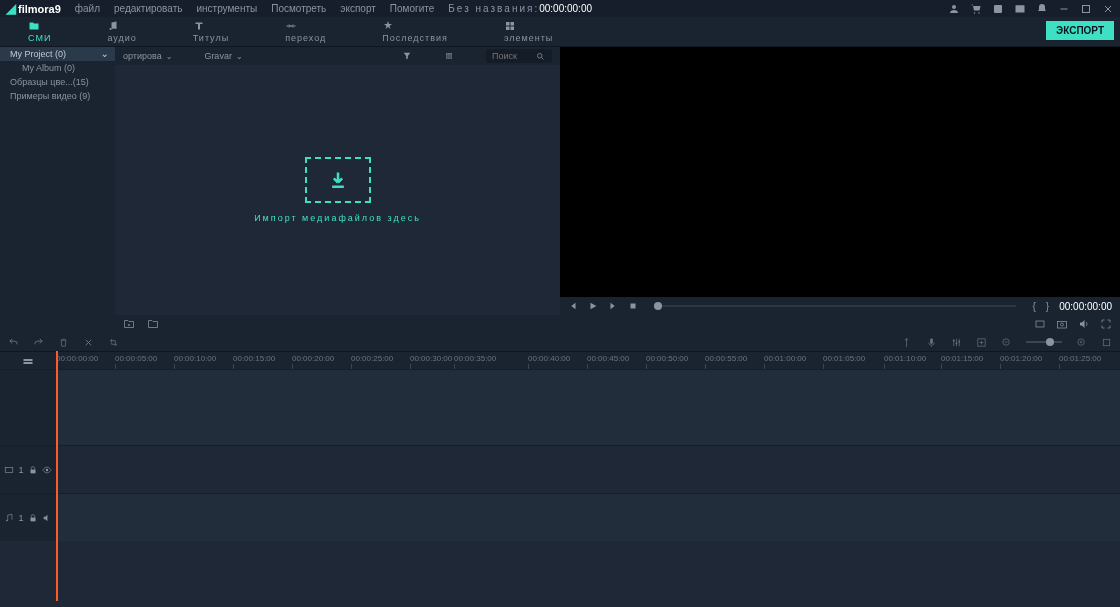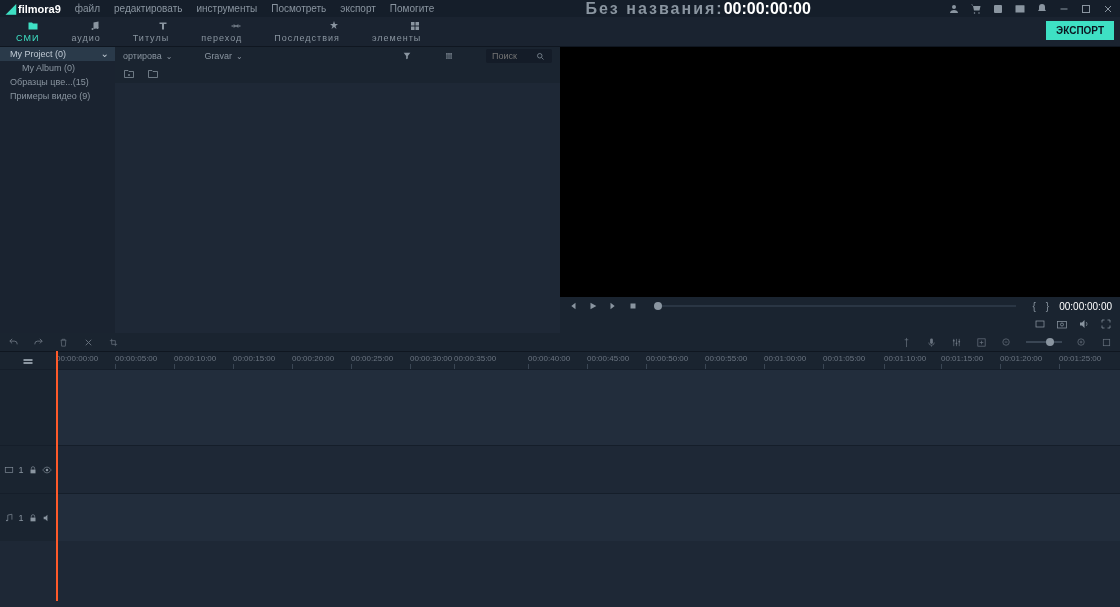--- a/index.html
+++ b/index.html
@@ -1,26 +1,26 @@
 <!DOCTYPE html>
 <html><head>
 <meta charset="utf-8">
 <style>
 * { margin:0; padding:0; box-sizing:border-box; font-family:Arial,sans-serif; }
 body { background:#1a2330; color:#8a95a0; font-size:10px; overflow:hidden; width:1120px; height:607px; }
 .top-menu { height:17px; display:flex; align-items:center; padding:0 6px; background:#151e2a; }
 .logo { color:#fff; font-weight:bold; font-size:11px; margin-right:14px; display:flex; align-items:center; }
 .logo-mark { color:#3ee0c4; margin-right:2px; font-size:13px; }
 .menu-item { margin-right:14px; cursor:pointer; font-size:10px; }
-.title-center { flex:1; text-align:center; letter-spacing:2px; color:#8a95a0; font-size:16px;font-weight:bold; }
+.title-center { flex:1; text-align:left; letter-spacing:2px; color:#8a95a0; font-size:10px; }
 .title-center .tc-time { letter-spacing:0; color:#fff; }
 .top-right { display:flex; gap:10px; align-items:center; }
 .top-right svg, .top-right .glyph { width:12px; height:12px; fill:#8a95a0; cursor:pointer; }
 .tabs { height:30px; display:flex; align-items:stretch; background:#1a2330; border-bottom:1px solid #0f1620; position:relative; }
-.tab { display:flex; flex-direction:column; align-items:flex-end; justify-content:center; padding:0 16px; cursor:pointer; gap:1px; font-size:9px; letter-spacing:1px; }
+.tab { display:flex; flex-direction:column; align-items:flex-start; justify-content:center; padding:0 28px; cursor:pointer; gap:1px; font-size:9px; letter-spacing:1px; }
 .tab svg { width:12px; height:12px; fill:#8a95a0; }
 .tab.active { color:#3ee0c4; }
 .tab.active svg { fill:#3ee0c4; }
 .export-btn { position:absolute; right:6px; top:4px; background:#3ee0c4; color:#0b1520; padding:4px 10px; font-size:10px; font-weight:bold; cursor:pointer; }
 .mid { display:flex; height:286px; }
 .left-col { width:115px; background:#1a2330; }
 .tree-item { padding:2px 6px 2px 10px; font-size:9px; cursor:pointer; position:relative; }
 .tree-item.sel { background:#2a3a4a; color:#c0cad4; }
 .tree-item.sel::after { content:'⌄'; position:absolute; right:6px; top:1px; font-size:10px; }
 .tree-sub { padding-left:22px; }
@@ -198,20 +198,28 @@
           <circle cx="17" cy="17" r="2"></circle>
         </svg>
       <div class="search">
         <input placeholder="Поиск" style="">
         <svg viewBox="0 0 24 24">
             <circle cx="10" cy="10" r="6" fill="none" stroke="#8a95a0" stroke-width="2"></circle>
             <path d="M15 15l5 5" stroke="#8a95a0" stroke-width="2"></path>
           </svg>
       </div>
     </div>
+    <div class="drop-zone">
+      <div class="dz-box">
+        <svg viewBox="0 0 24 24">
+            <path d="M12 3v12m0 0l-5-5m5 5l5-5M5 20h14" stroke="#3ee0c4" stroke-width="3" fill="none"></path>
+          </svg>
+      </div>
+      <div class="dz-text">Импорт медиафайлов здесь</div>
+    </div>
     <div class="mp-bottom">
       <svg viewBox="0 0 24 24">
           <path d="M3 5h7l2 2h9v12H3z" fill="none" stroke="#8a95a0" stroke-width="1.5"></path>
           <path d="M12 12v4m-2-2h4" stroke="#8a95a0" stroke-width="1.5"></path>
         </svg>
       <svg viewBox="0 0 24 24">
           <path d="M3 5h7l2 2h9v12H3z" fill="none" stroke="#8a95a0" stroke-width="1.5"></path>
         </svg>
     </div>
   </div>

